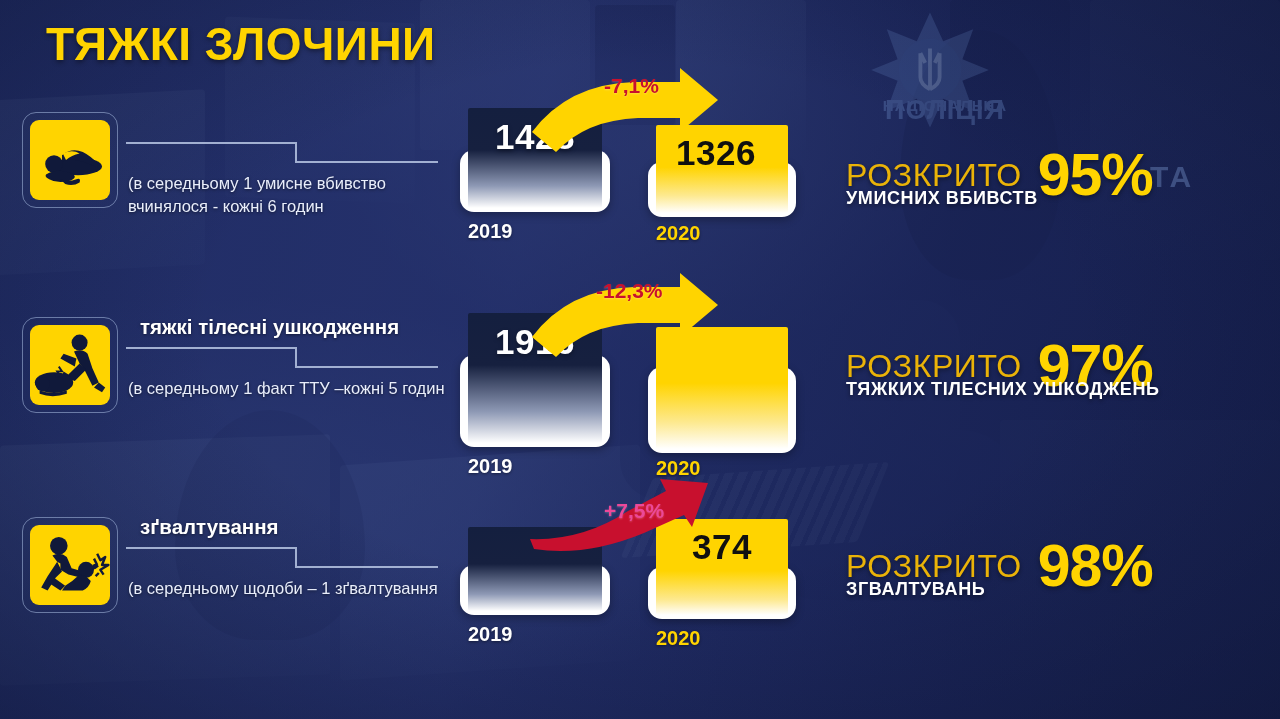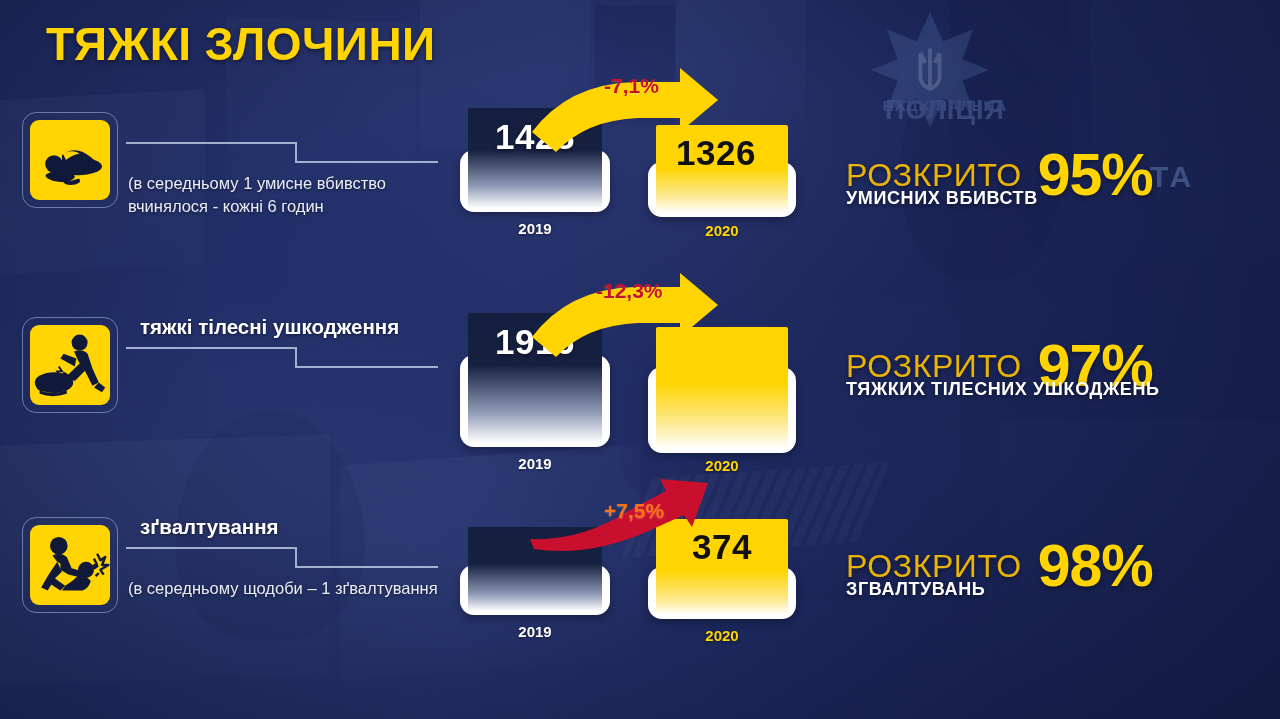--- a/index.html
+++ b/index.html
@@ -97,34 +97,34 @@
     box-shadow:0 3px 9px rgba(0,0,0,.30);
   }
   .bar-fill{position:absolute;border-radius:2px;}
   .bar-num{
     position:absolute;width:100%;text-align:center;
     font-size:35px;font-weight:800;letter-spacing:.5px;
   }
   .num-light{color:#ffffff;text-shadow:0 2px 4px rgba(0,0,0,.35);}
   .num-dark{color:#101010;}
   .yearlbl{
-    position:absolute;width:100%;text-align:center;
-    font-size:15px;font-weight:700;text-shadow:0 1px 3px rgba(0,0,0,.45);
+    position:absolute;width:100%;text-align:left;
+    font-size:20px;font-weight:700;text-shadow:0 1px 3px rgba(0,0,0,.45);
   }
   .year-2019{color:#ffffff;}
   .year-2020{color:#FFD400;}
 
   
   .arrow-box{position:absolute;}
   .arrow-box svg{display:block;overflow:visible;}
   .pct{
     position:absolute;font-size:21px;font-weight:800;color:#C8102E;
     text-shadow:0 1px 2px rgba(255,255,255,.25);white-space:nowrap;
   }
-  .pct-up{color:#f97316;}
+  .pct-up{color:#ec4899;}
 
   
   .stat{position:absolute;}
   .stat-line1{position:absolute;white-space:nowrap;}
   .stat-word{
     font-size:32px;font-weight:400;color:#eab308;letter-spacing:.6px;
     text-shadow:0 2px 4px rgba(0,0,0,.45);
   }
   .stat-pct{
     font-size:59px;font-weight:800;color:#FFD400;letter-spacing:-1px;
@@ -245,20 +245,21 @@
         </svg>
       </div>
     </div>
 
     <div class="label-main">тяжкі тілесні ушкодження</div>
     <div class="connector">
       <svg viewBox="0 0 320 30" width="320" height="30">
         <path d="M0 3 L170 3 L170 22 L312 22" stroke="#b9c7e4" stroke-width="2" fill="none" opacity=".85"></path>
       </svg>
     </div>
+    <div class="sub">(в середньому 1 факт ТТУ –кожні 5 годин</div>
 
     <div class="bar-wrap" style="left:460px;top:0px;width:160px;height:160px;">
       <div class="bar-shell" style="left:0px;top:50px;width:150px;height:92px;"></div>
       <div class="bar-fill" style="left:8px;top:8px;width:134px;height:130px;background:linear-gradient(180deg,#141f3f 0%,#16203f 40%,#8e99b5 76%,#ffffff 100%);"></div>
       <div class="bar-num num-light" style="top:17px;left:8px;width:134px;">1916</div>
       <div class="yearlbl year-2019" style="top:150px;left:8px;width:134px;">2019</div>
     </div>
 
     <div class="bar-wrap" style="left:648px;top:0px;width:160px;height:160px;">
       <div class="bar-shell" style="left:0px;top:62px;width:148px;height:86px;"></div>

